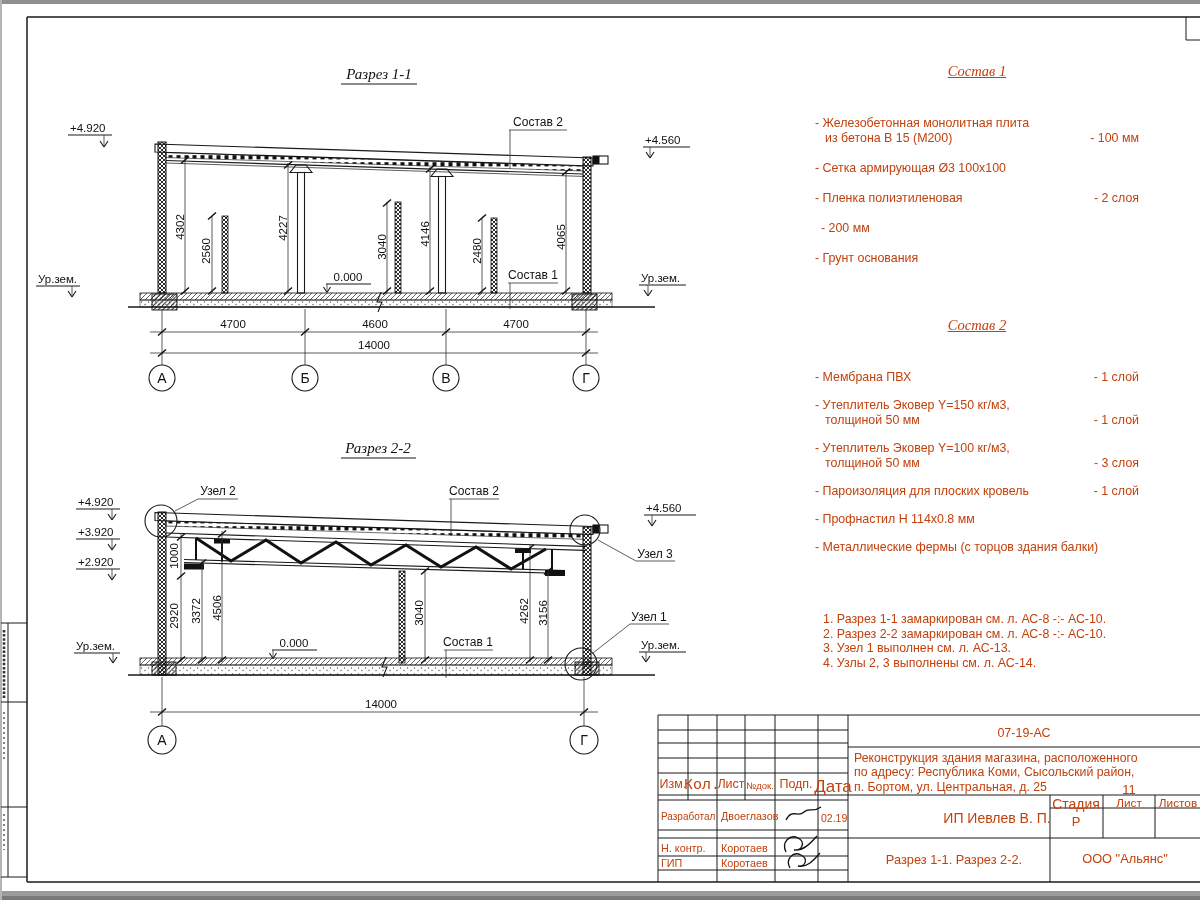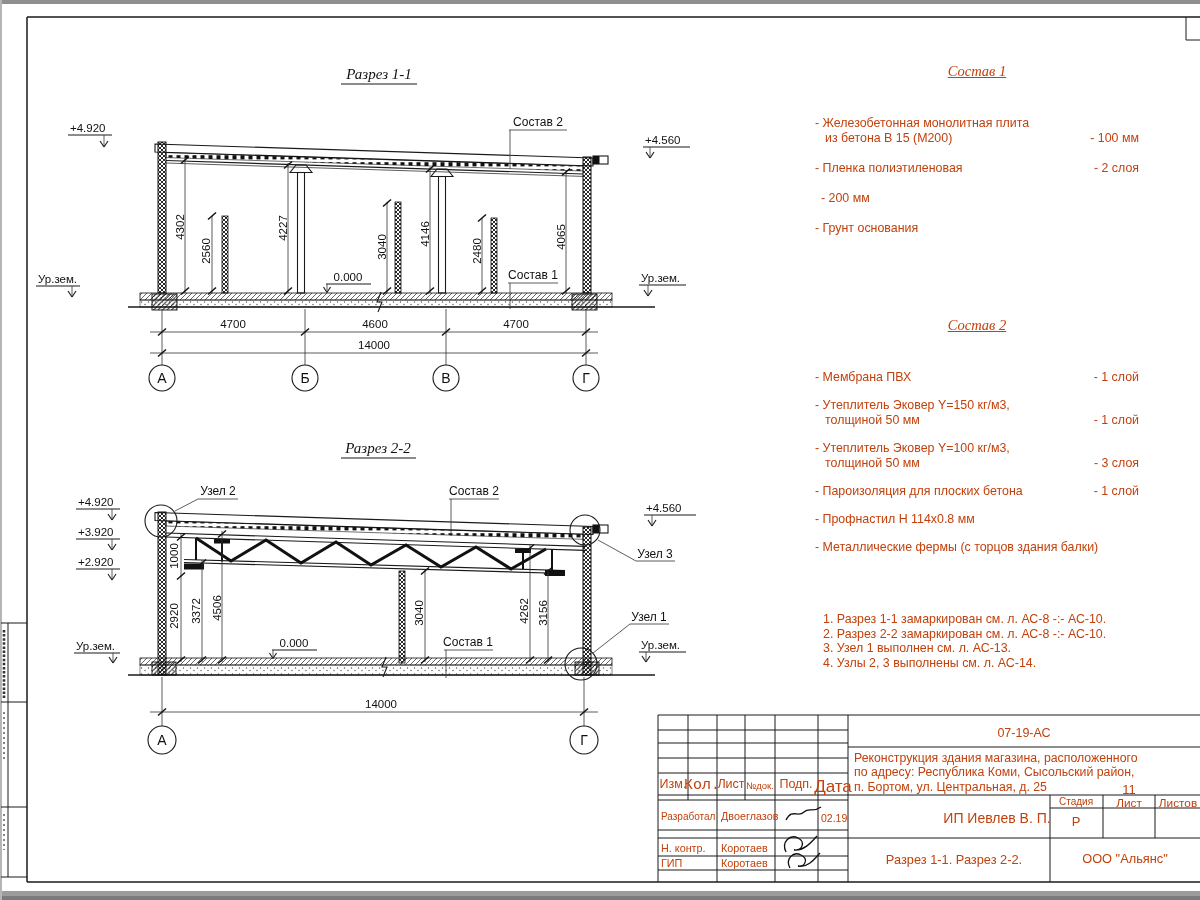--- a/index.html
+++ b/index.html
@@ -417,20 +417,27 @@
     <div class="hd"><span>Состав 1</span></div>
     <div class="s-item m15">
       <div class="s-l">
           <div>- Железобетонная  монолитная плита</div>
           <div class="l2">из бетона В 15 (М200)</div>
         </div>
       <div class="s-v">- 100 мм</div>
     </div>
     <div class="s-item m15">
       <div class="s-l">
+          <div>- Сетка армирующая Ø3 100х100</div>
+          <div class="l2"></div>
+        </div>
+      <div class="s-v"></div>
+    </div>
+    <div class="s-item m15">
+      <div class="s-l">
           <div>- Пленка полиэтиленовая</div>
           <div class="l2"></div>
         </div>
       <div class="s-v">-  2 слоя</div>
     </div>
     <div class="s-item m15">
       <div class="s-v">- 200 мм</div>
     </div>
     <div class="s-item m15">
       <div class="s-l">
@@ -459,21 +466,21 @@
     </div>
     <div class="s-item m13">
       <div class="s-l">
           <div>- Утеплитель Эковер Y=100 кг/м3,</div>
           <div class="l2">толщиной 50 мм</div>
         </div>
       <div class="s-v">- 3 слоя</div>
     </div>
     <div class="s-item m13">
       <div class="s-l">
-          <div>- Пароизоляция для плоских бетона</div>
+          <div>- Пароизоляция для плоских кровель</div>
           <div class="l2"></div>
         </div>
       <div class="s-v">- 1 слой</div>
     </div>
     <div class="s-item m13">
       <div class="s-l">
           <div>- Профнастил Н 114х0.8 мм</div>
           <div class="l2"></div>
         </div>
       <div class="s-v"></div>
@@ -510,21 +517,21 @@
 
     <div class="tb" style="left:661px;top:811px;font-size:10px;">Разработал</div>
     <div class="tb" style="left:721px;top:810px;font-size:10.8px;">Двоеглазов</div>
     <div class="tb" style="left:821px;top:812px;font-size:10.5px;">02.19</div>
     <div class="tb" style="left:661px;top:842px;font-size:10.8px;">Н. контр.</div>
     <div class="tb" style="left:721px;top:842px;font-size:10.8px;">Коротаев</div>
     <div class="tb" style="left:661px;top:857px;font-size:10.8px;">ГИП</div>
     <div class="tb" style="left:721px;top:857px;font-size:10.8px;">Коротаев</div>
 
     <div class="tb cell-c" style="left:850px;top:810px;width:198px;font-size:14px;margin-left:48px;">ИП Иевлев В. П.</div>
-    <div class="tb ctr" style="left:1076px;top:796px;font-size:10px;">Стадия</div>
+    <div class="tb ctr" style="left:1076px;top:796px;font-size:14px;">Стадия</div>
     <div class="tb ctr" style="left:1129px;top:796px;font-size:11.8px;">Лист</div>
     <div class="tb ctr" style="left:1178px;top:796px;font-size:11.8px;">Листов</div>
     <div class="tb ctr" style="left:1076px;top:814px;font-size:13px;">Р</div>
     <div class="tb ctr" style="left:1129px;top:782px;font-size:13px;">11</div>
     <div class="tb cell-c" style="left:850px;top:852px;width:208px;font-size:12.8px;">Разрез 1-1. Разрез 2-2.</div>
     <div class="tb cell-c" style="left:1052px;top:851px;width:146px;font-size:12.8px;">ООО "Альянс"</div>
   </div>
 
 </div>
 

